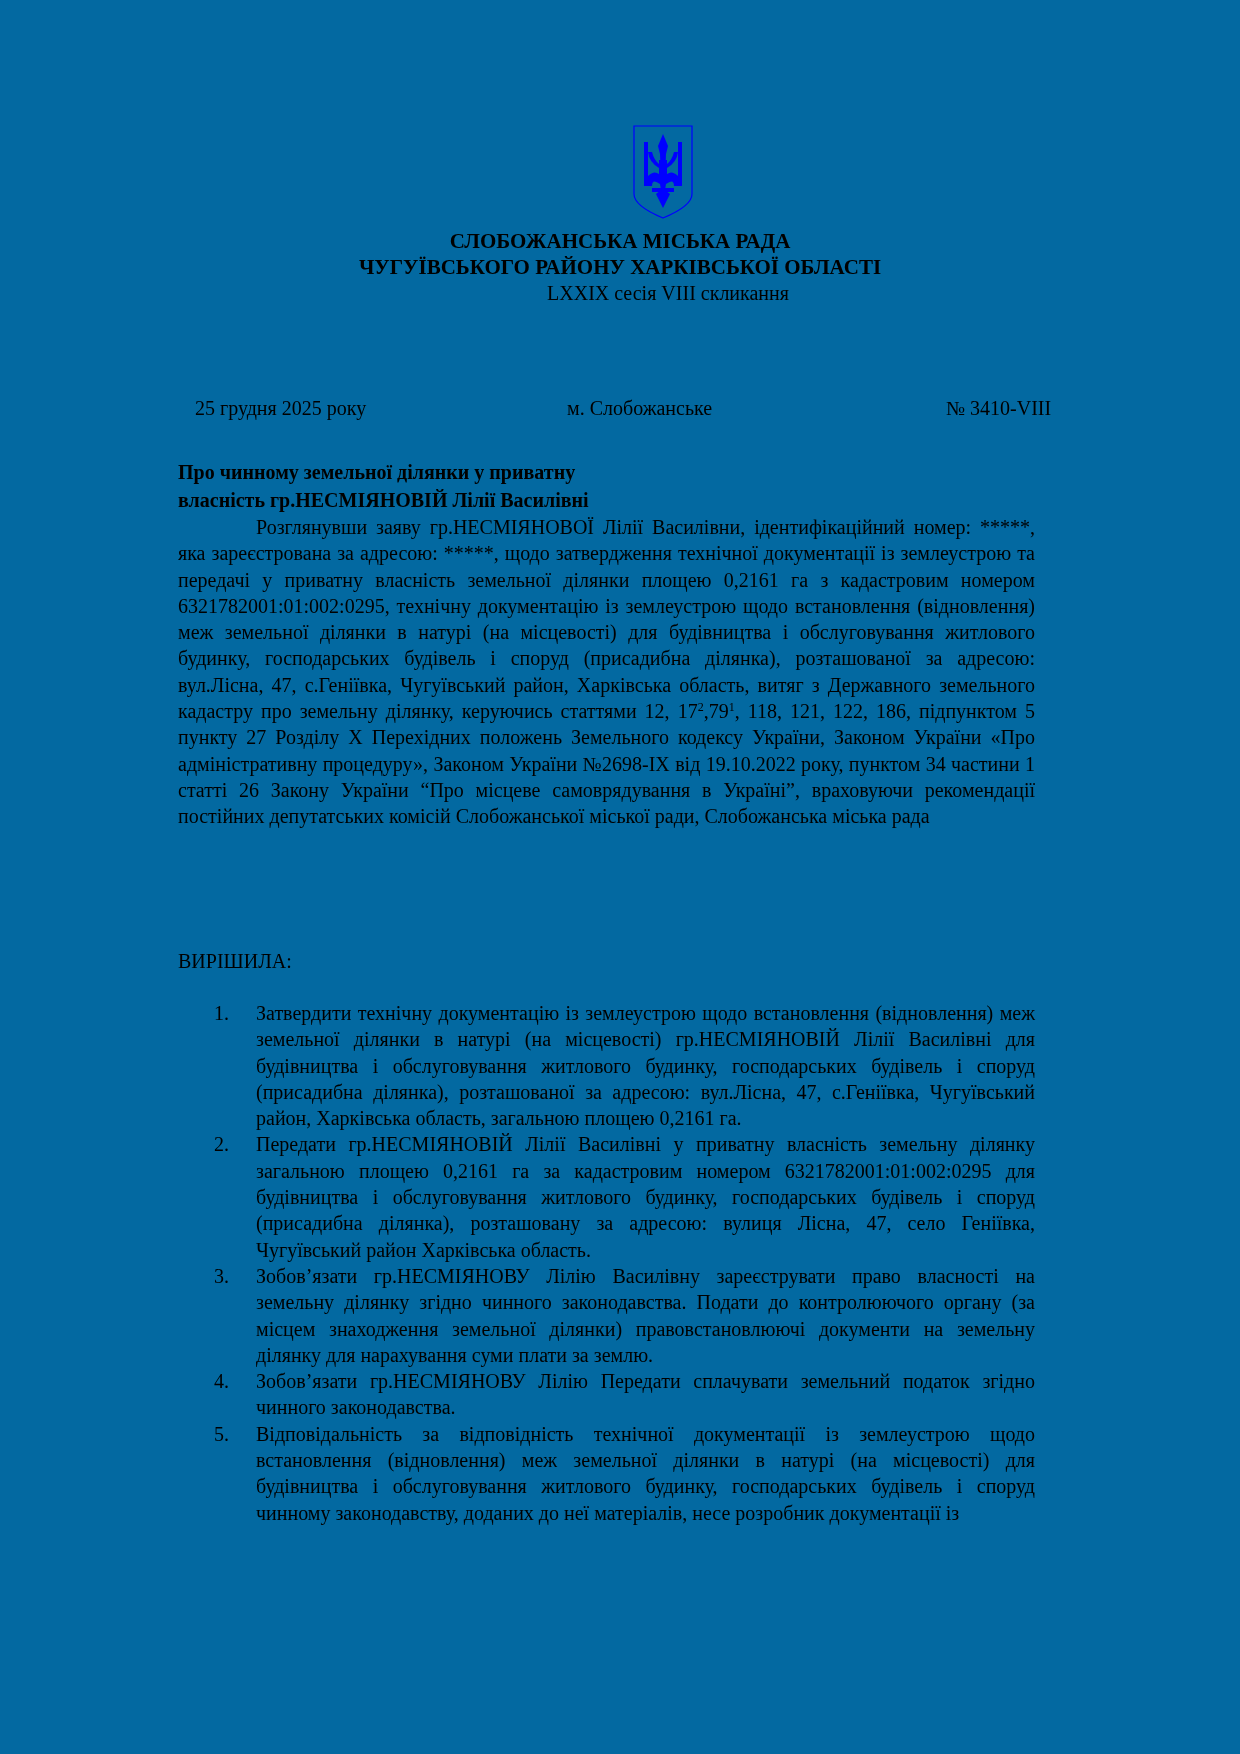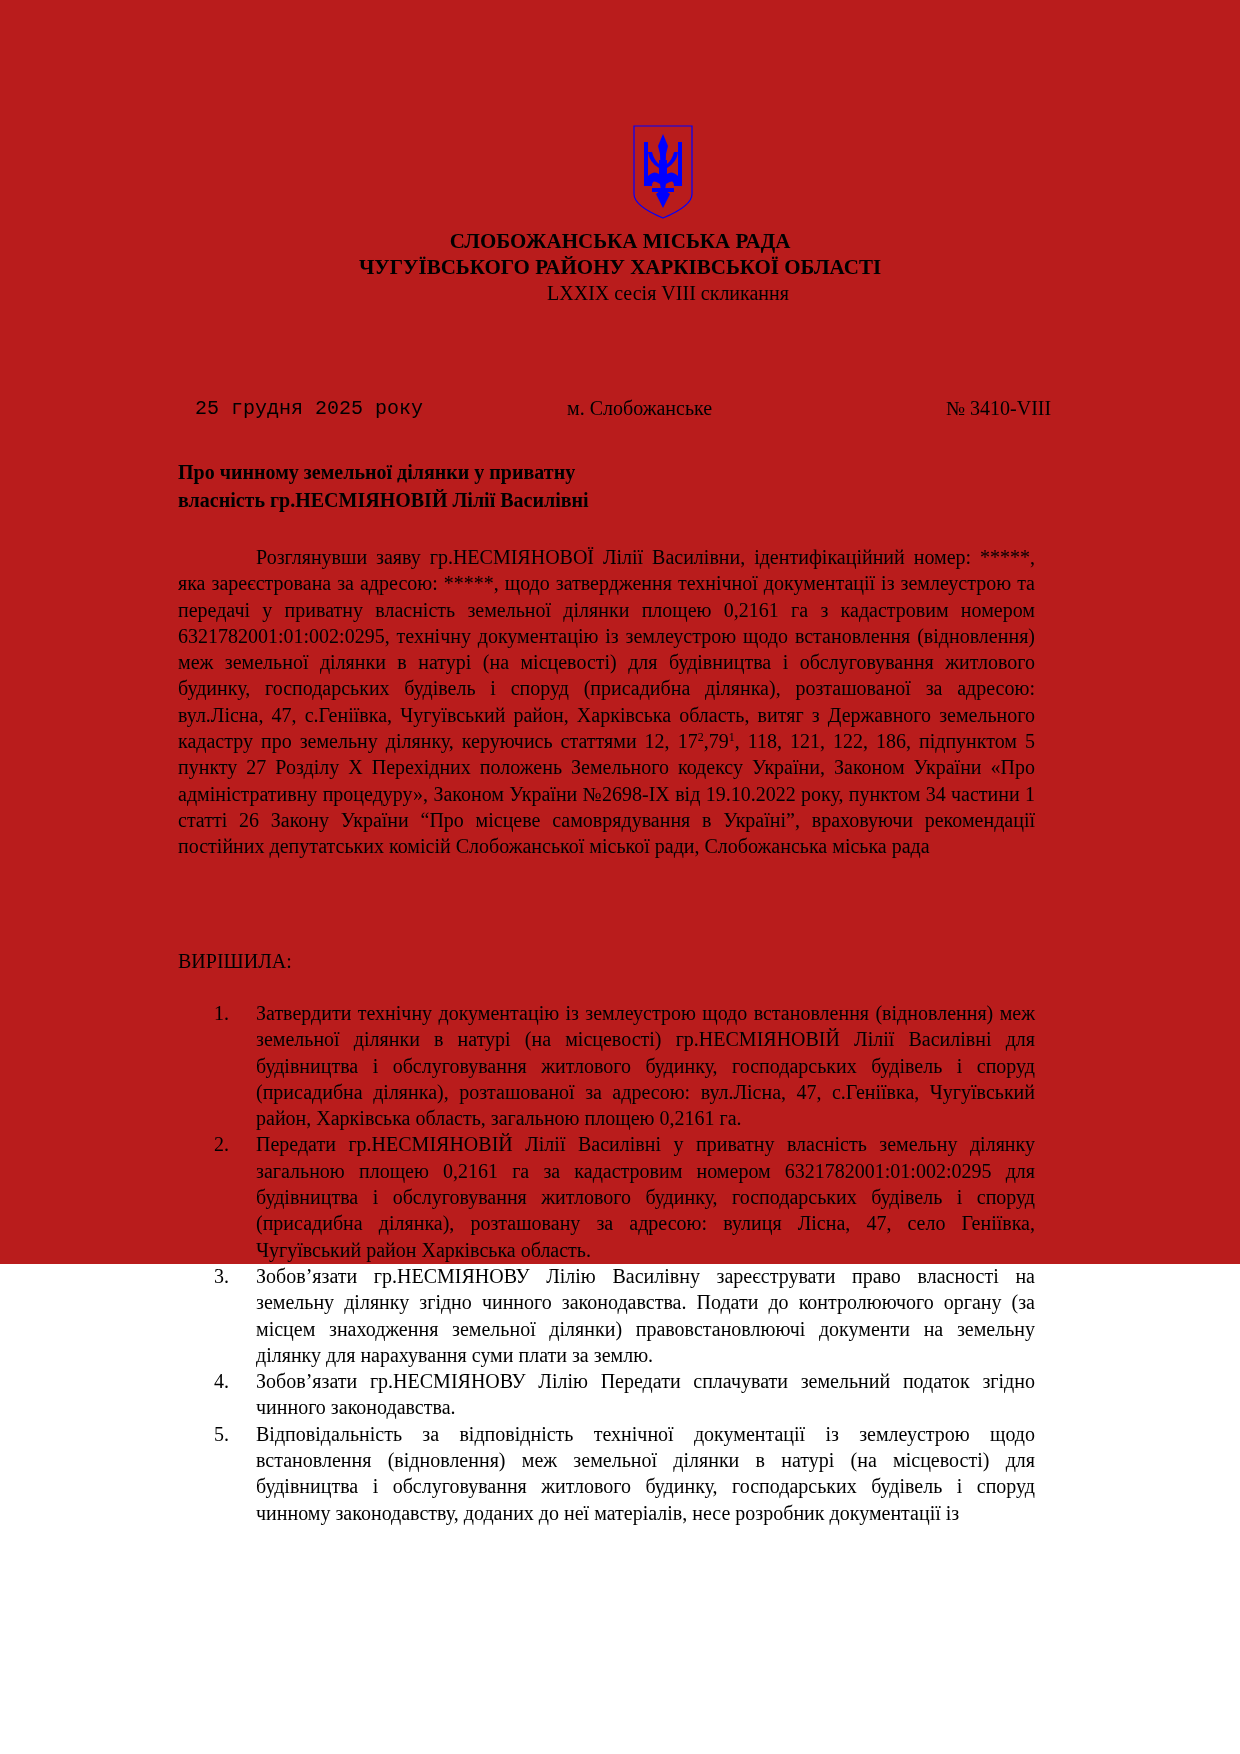--- a/index.html
+++ b/index.html
@@ -1,30 +1,30 @@
 <!DOCTYPE html>
 <html><head>
 <meta charset="utf-8">
 <style>
   html, body { margin: 0; padding: 0; background: #ffffff; }
   body { width: 1240px; height: 1754px; position: relative; overflow: hidden;
          font-family: "Liberation Serif", "DejaVu Serif", serif; color: #000; }
-  .page { position: absolute; left: 0; top: 0; width: 1240px; height: 1264px; background: #b91c1c; }
+  .page { position: absolute; left: 0; top: 0; width: 1240px; height: 1754px; background: #0369a1; }
   .emblem { position: absolute; left: 632px; top: 124px; width: 62px; height: 96px; }
   .hdr { position: absolute; left: 0; width: 1240px; text-align: center; font-weight: bold; font-size: 21px; line-height: 26px; }
   .hdr1 { top: 228px; }
   .hdr2 { top: 254px; }
   .session { position: absolute; left: 0; width: 1240px; top: 282px; text-align: center; font-size: 20px; margin-left: 48px; }
   .decision { position: absolute; left: 0; width: 1240px; top: 340px; text-align: center; font-weight: bold; font-size: 21px; }
   .meta-row { position: absolute; top: 397px; font-size: 20px; }
-  .m-date { left: 195px; font-family: Liberation Mono, monospace; }
+  .m-date { left: 195px; }
   .m-city { left: 567px; }
   .m-num { left: 922px; margin-left: 24px; }
   .subject { position: absolute; left: 178px; top: 458px; font-weight: bold; font-size: 20px; line-height: 28px; }
-  .preamble { position: absolute; left: 178px; top: 544px; width: 857px; font-size: 20px; line-height: 26.3px;
+  .preamble { position: absolute; left: 178px; top: 514px; width: 857px; font-size: 20px; line-height: 26.3px;
               text-align: justify; text-indent: 78px; }
   .preamble sup { font-size: 12px; line-height: 0; vertical-align: 7px; }
   .resolved { position: absolute; left: 178px; top: 950px; font-size: 20px; }
   ol.items { position: absolute; left: 178px; top: 1000px; width: 857px; margin: 0; padding: 0; list-style: none;
              font-size: 20px; line-height: 26.3px; }
   ol.items li { position: relative; padding-left: 78px; text-align: justify; }
   ol.items li .num { position: absolute; left: 36px; top: 0; }
 </style>
 </head>
 <body>

